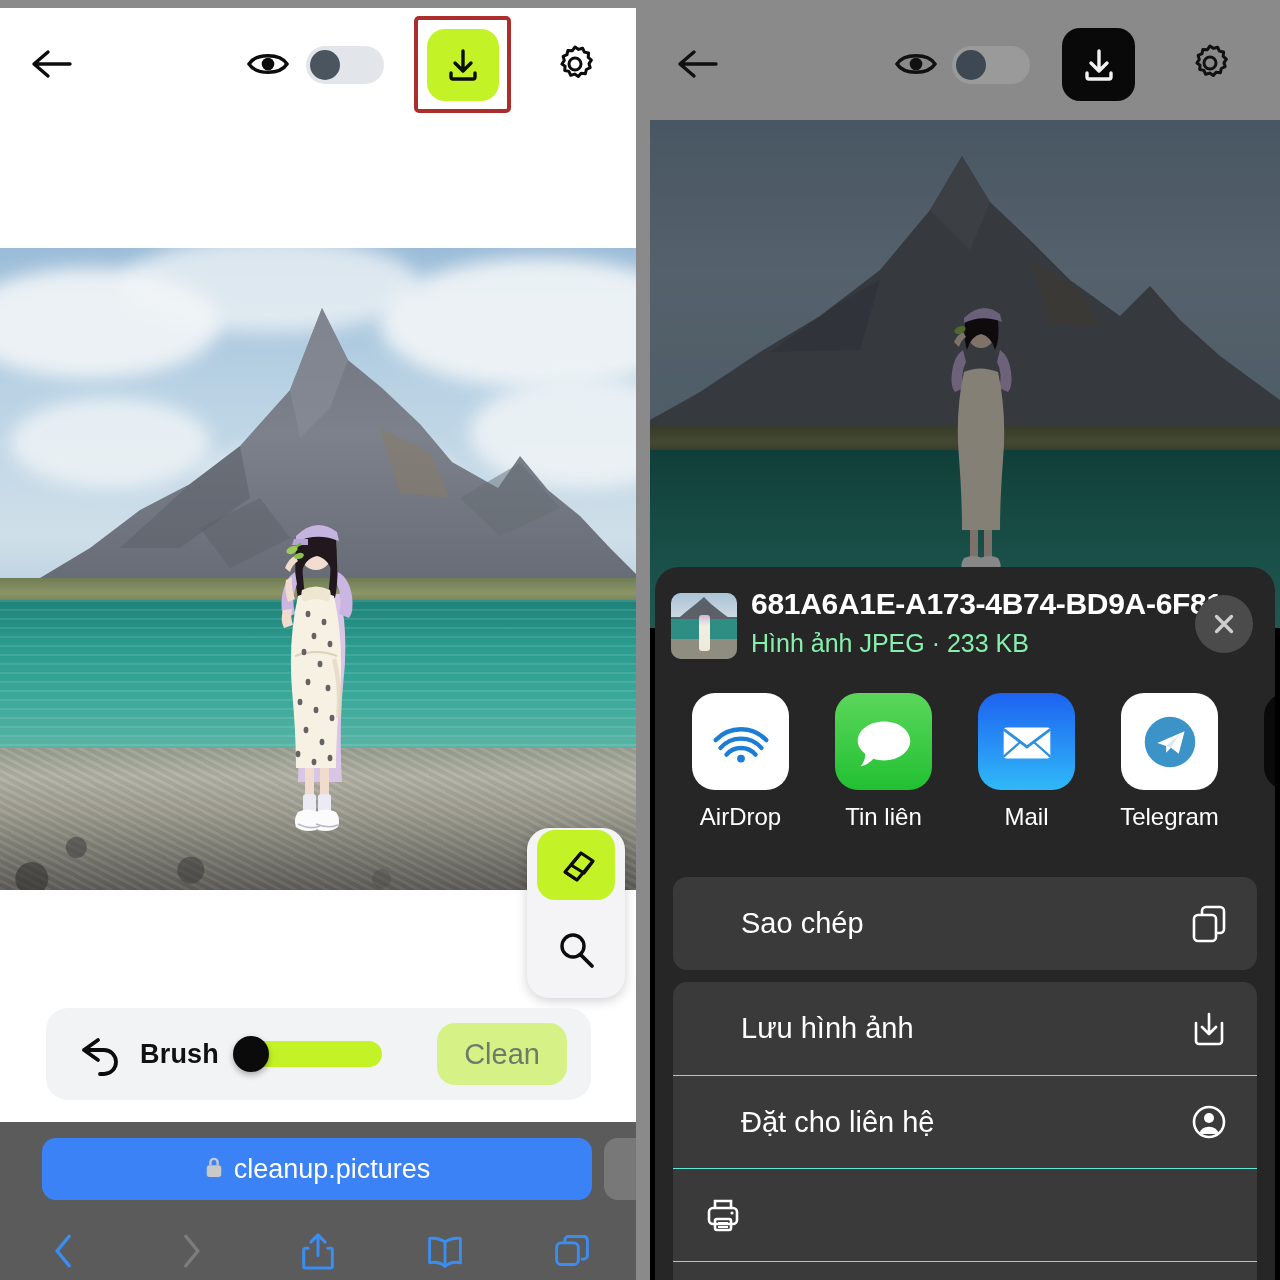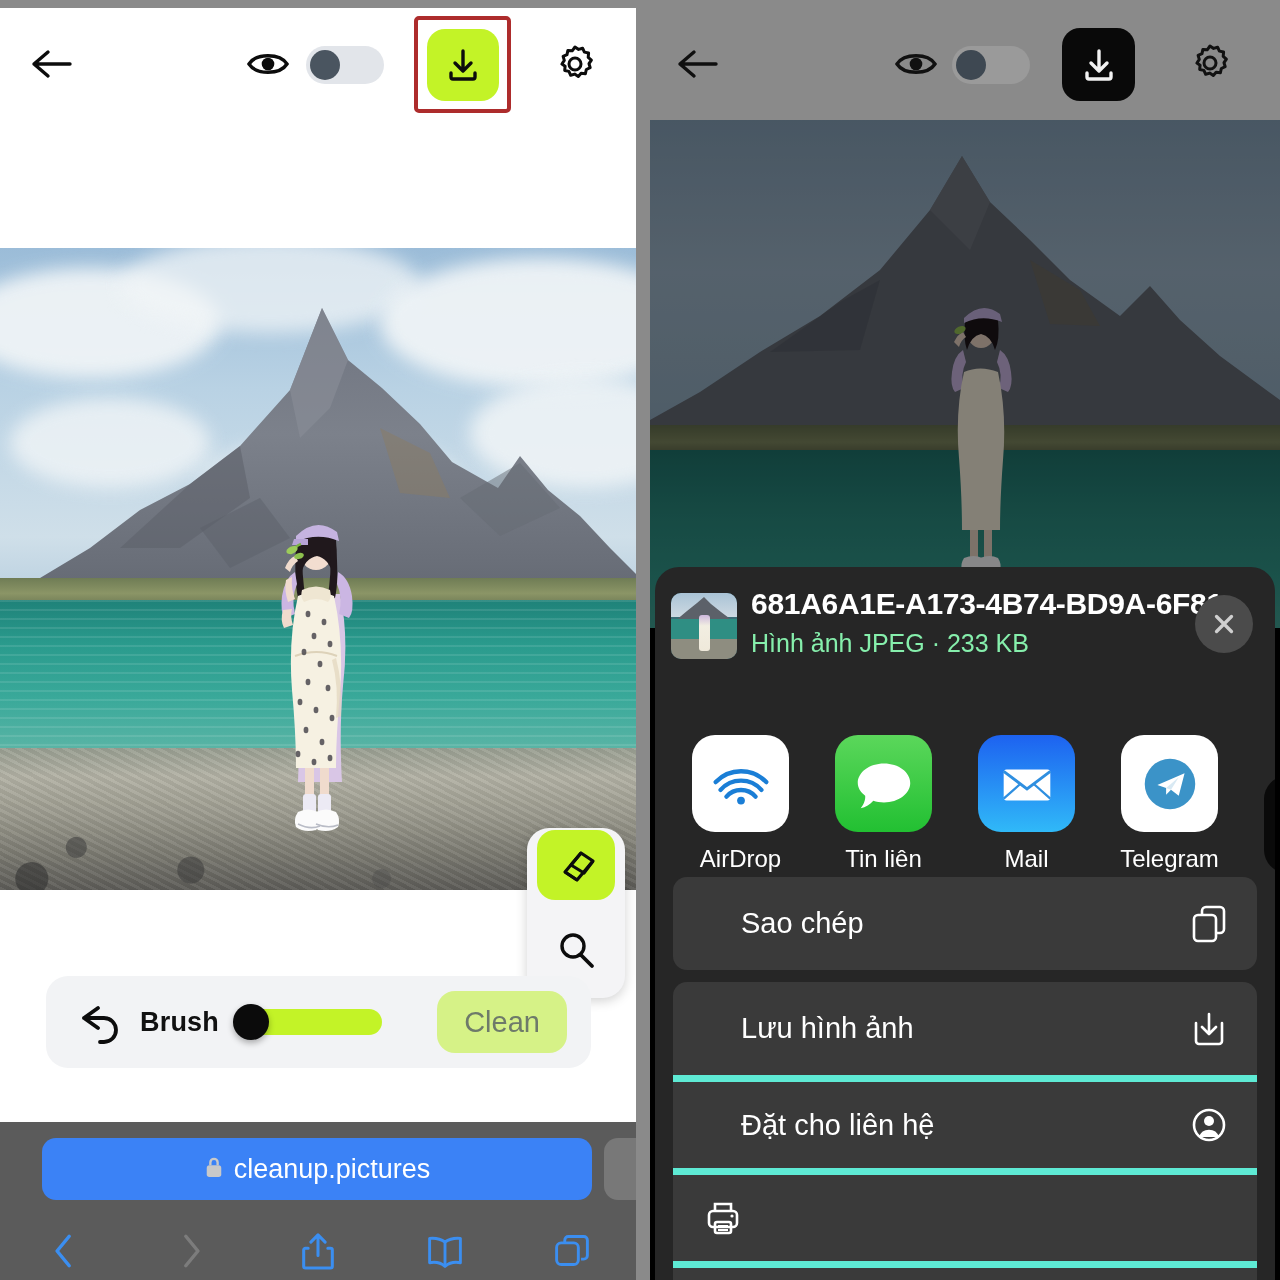--- a/index.html
+++ b/index.html
@@ -42,21 +42,21 @@
                 radial-gradient(circle at 85% 78%,rgba(80,80,80,.3) 0 11px,transparent 12px),
                 repeating-linear-gradient(27deg,rgba(255,255,255,.05) 0 3px,rgba(0,0,0,.05) 3px 7px);}
   .woman{position:absolute;left:252px;top:258px;width:130px;height:370px;}
 
   
   .toolpanel{position:absolute;left:527px;top:820px;width:98px;height:170px;background:#f4f4f6;border-radius:22px;box-shadow:0 3px 12px rgba(0,0,0,.18);}
   .erase-btn{position:absolute;left:537px;top:822px;width:78px;height:70px;border-radius:18px;background:#c3f327;display:flex;align-items:center;justify-content:center;}
   .zoom-btn{position:absolute;left:552px;top:918px;width:48px;height:48px;display:flex;align-items:center;justify-content:center;}
 
   
-  .brushbar{position:absolute;left:46px;top:968px;width:545px;height:92px;background:#f2f3f5;border-radius:22px;display:flex;align-items:center;}
+  .brushbar{position:absolute;left:46px;top:1000px;width:545px;height:92px;background:#f2f3f5;border-radius:22px;display:flex;align-items:center;}
   .undo-ic{margin-left:30px;width:48px;height:44px;}
   .brush-label{margin-left:16px;font-size:27px;font-weight:bold;color:#111;letter-spacing:.2px;}
   .slider{position:relative;margin-left:18px;width:145px;height:26px;border-radius:13px;background:#c3f327;}
   .slider .sknob{position:absolute;left:-4px;top:-5px;width:36px;height:36px;border-radius:50%;background:#0b0b0b;box-shadow:0 3px 6px rgba(0,0,0,.3);}
   .clean-btn{margin-left:55px;width:130px;height:62px;border-radius:18px;background:#d6f287;display:flex;align-items:center;justify-content:center;font-size:29px;color:#6e7a6a;}
 
   
   .safari{position:absolute;left:0;top:1114px;width:636px;height:166px;background:#5b5b5b;}
   .urlbar{position:absolute;left:42px;top:16px;width:550px;height:62px;border-radius:14px;background:#3b82f6;display:flex;align-items:center;justify-content:center;}
   .urlbar .lock{margin-right:10px;}
@@ -87,34 +87,34 @@
   .thumb{position:absolute;left:16px;top:26px;width:66px;height:66px;border-radius:10px;overflow:hidden;background:#3a6d76;}
   .t-sky{position:absolute;left:0;top:0;width:66px;height:24px;background:linear-gradient(180deg,#a9c3d6,#cdd9e2);}
   .t-mtn{position:absolute;left:4px;top:2px;width:58px;height:26px;}
   .t-water{position:absolute;left:0;top:26px;width:66px;height:22px;background:#2f8e83;}
   .t-shore{position:absolute;left:0;top:46px;width:66px;height:20px;background:#8e8d80;}
   .t-person{position:absolute;left:28px;top:22px;width:11px;height:36px;background:linear-gradient(180deg,#cdb8dd 0%,#f2eee2 30%,#efe9da 100%);border-radius:3px;}
   .fname{position:absolute;left:96px;top:20px;font-size:30px;font-weight:bold;color:#fff;letter-spacing:-.3px;}
   .fmeta{position:absolute;left:96px;top:62px;font-size:25px;color:#86efac;}
   .close-btn{position:absolute;left:540px;top:28px;width:58px;height:58px;border-radius:50%;background:#4b4b4b;display:flex;align-items:center;justify-content:center;}
 
-  .apps{position:absolute;left:0;top:126px;width:620px;height:180px;display:flex;align-items:flex-end;padding-left:14px;box-sizing:border-box;}
+  .apps{position:absolute;left:0;top:126px;width:620px;height:180px;display:flex;align-items:flex-start;padding-left:14px;box-sizing:border-box;}
   .app{width:143px;display:flex;flex-direction:column;align-items:center;flex:0 0 auto;}
   .appicon{width:97px;height:97px;border-radius:23px;display:flex;align-items:center;justify-content:center;overflow:hidden;}
   .applabel{margin-top:13px;font-size:24px;color:#fff;white-space:nowrap;}
   .ai-airdrop{background:#fff;}
   .ai-msg{background:linear-gradient(180deg,#5bd75b,#22c032);}
   .ai-mail{background:linear-gradient(180deg,#1d62f0,#30b9f8);}
   .ai-tg{background:#fff;}
   .ai-tiktok{background:#0a0a0a;}
 
   .actions{position:absolute;left:18px;top:310px;width:584px;}
   .act-card{background:#3a3a3a;border-radius:14px;margin-bottom:12px;}
   .act-row{position:relative;height:93px;display:flex;align-items:center;padding:0 26px 0 28px;box-sizing:border-box;}
-  .act-row+.act-row{border-top:7px solid #5eead4;}
+  .act-row+.act-row{border-top:1px solid #5eead4;}
   .act-label{font-size:29px;color:#fff;flex:1;margin-left:40px;}
   .act-ic{width:44px;height:44px;display:flex;align-items:center;justify-content:center;}
 </style>
 </head>
 <body>
 
 <div class="stage">
 
   <div class="panel-left">
 

